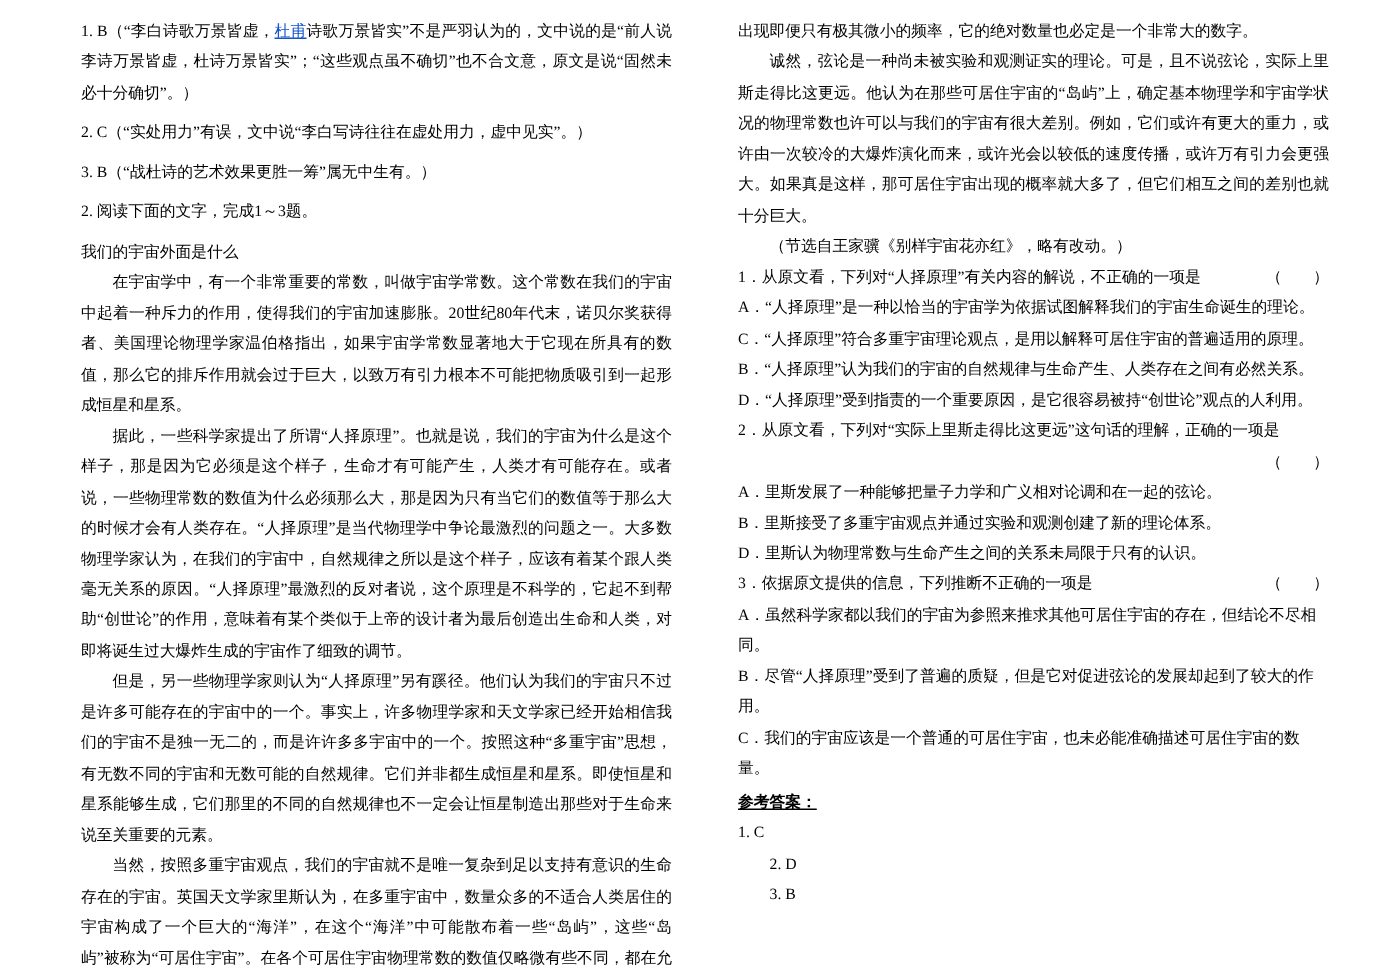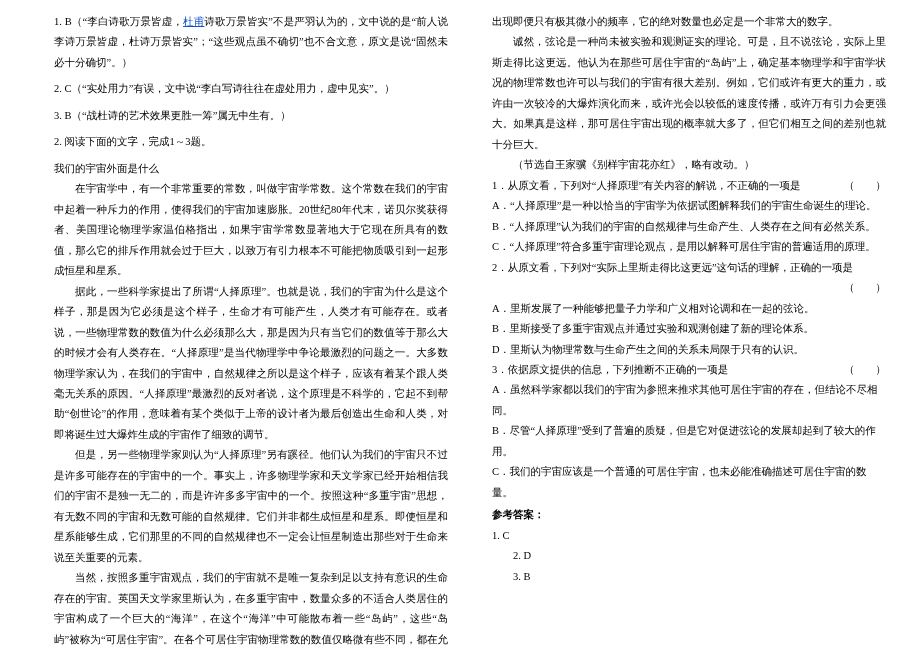--- a/index.html
+++ b/index.html
@@ -19,21 +19,21 @@
     flex: 1;
     padding: 0 6px;
   }
   .col-left { padding-right: 22px; }
   .col-right { padding-left: 22px; }
   .para { text-indent: 2em; margin-bottom: 0; text-align: justify; }
   .para-flat { text-indent: 0; margin-bottom: 0; text-align: justify; }
   .spaced { margin-bottom: 6px; }
   .title-center { text-align: left; text-indent: 0; }
   .link { color: #1155cc; text-decoration: underline; }
-  .bold { font-weight: bold; }
+  .bold { font-weight: bold; text-decoration: underline; }
   .option { text-indent: 0; padding-left: 0; }
   .answer-block { margin-top: 2px; }
   .ans-line { text-indent: 0; }
   .ans-indent { padding-left: 2em; }
 </style>
 </head>
 <body>
 
 <div class="col col-left">
   <p class="para-flat spaced">
@@ -53,22 +53,23 @@
 <div class="col col-right">
   <p class="para-flat">出现即便只有极其微小的频率，它的绝对数量也必定是一个非常大的数字。</p>
   <p class="para">诚然，弦论是一种尚未被实验和观测证实的理论。可是，且不说弦论，实际上里斯走得比这更远。他认为在那些可居住宇宙的“岛屿”上，确定基本物理学和宇宙学状况的物理常数也许可以与我们的宇宙有很大差别。例如，它们或许有更大的重力，或许由一次较冷的大爆炸演化而来，或许光会以较低的速度传播，或许万有引力会更强大。如果真是这样，那可居住宇宙出现的概率就大多了，但它们相互之间的差别也就十分巨大。</p>
   <p class="para">（节选自王家骥《别样宇宙花亦红》，略有改动。）</p>
 
   <p class="para-flat">
     <span>1．从原文看，下列对“人择原理”有关内容的解说，不正确的一项是</span>
     <span style="float:right">（　　）</span>
   </p>
   <p class="option">A．“人择原理”是一种以恰当的宇宙学为依据试图解释我们的宇宙生命诞生的理论。</p>
+  <p class="option">C．“人择原理”符合多重宇宙理论观点，是用以解释可居住宇宙的普遍适用的原理。</p>
   <p class="option">B．“人择原理”认为我们的宇宙的自然规律与生命产生、人类存在之间有必然关系。</p>
-  <p class="option">C．“人择原理”符合多重宇宙理论观点，是用以解释可居住宇宙的普遍适用的原理。</p>
+  <p class="option">D．“人择原理”受到指责的一个重要原因，是它很容易被持“创世论”观点的人利用。</p>
 
   <p class="para-flat">2．从原文看，下列对“实际上里斯走得比这更远”这句话的理解，正确的一项是</p>
   <p class="para-flat" style="text-align:right">（　　）</p>
   <p class="option">A．里斯发展了一种能够把量子力学和广义相对论调和在一起的弦论。</p>
   <p class="option">B．里斯接受了多重宇宙观点并通过实验和观测创建了新的理论体系。</p>
   <p class="option">D．里斯认为物理常数与生命产生之间的关系未局限于只有的认识。</p>
 
   <p class="para-flat">
     <span>3．依据原文提供的信息，下列推断不正确的一项是</span>
     <span style="float:right">（　　）</span>

